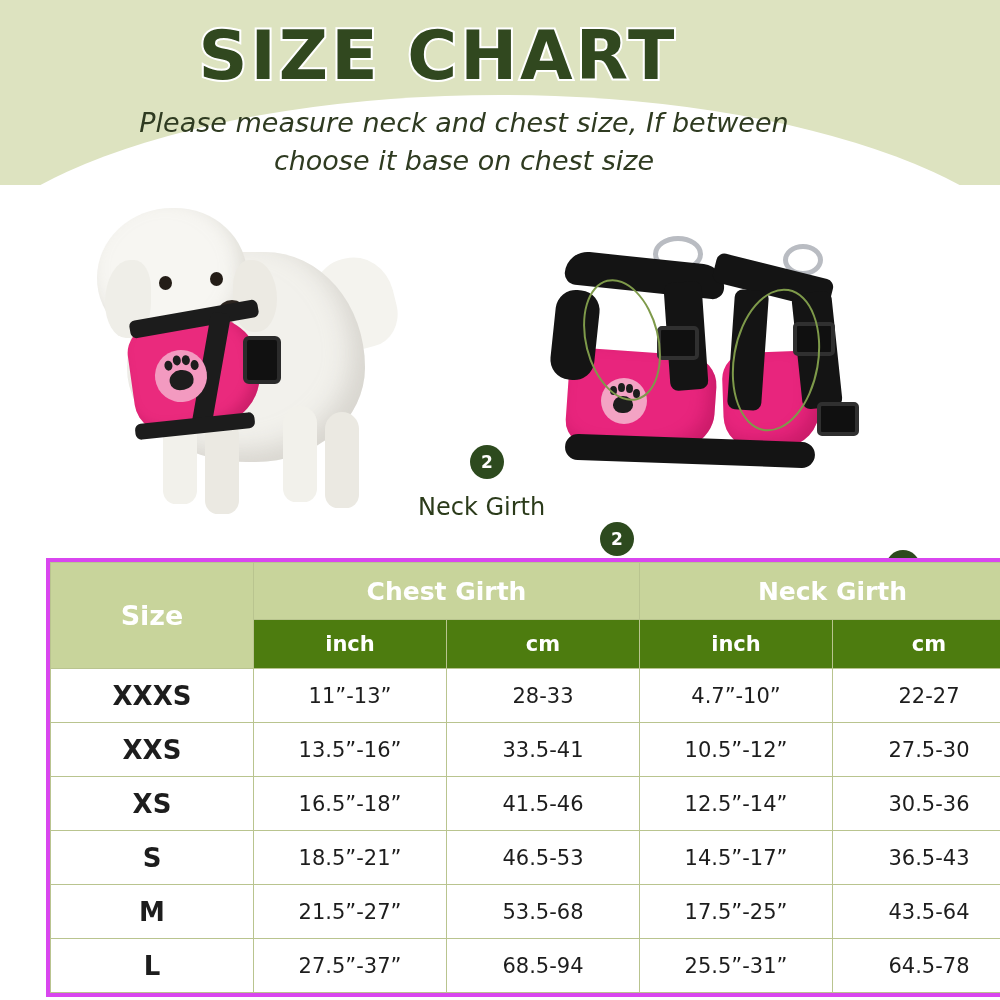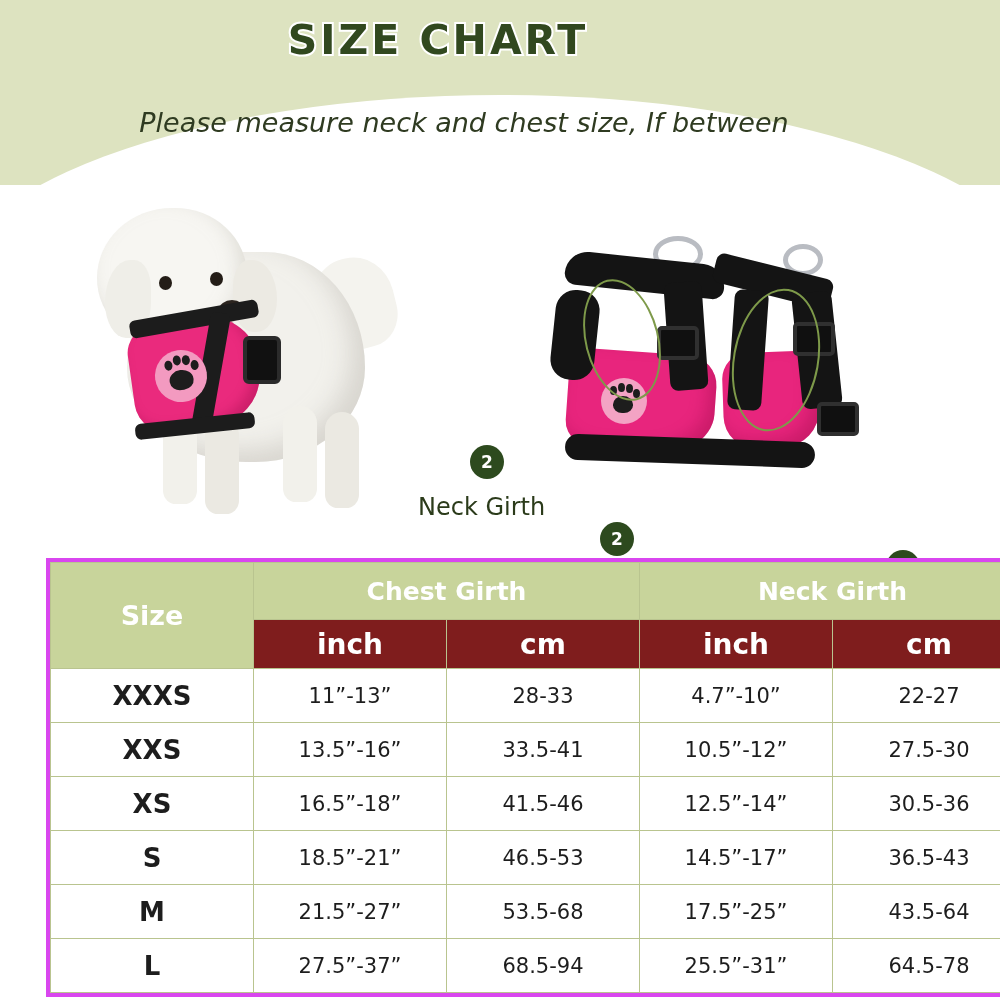--- a/index.html
+++ b/index.html
@@ -47,21 +47,21 @@
     height: 210px;
     background: #cfd8ad;
     border-radius: 50% 50% 0 0 / 100% 100% 0 0;
   }
   .title {
     position: absolute;
     top: 16px;
     left: 0;
     width: 876px;
     text-align: center;
-    font-size: 41px;
+    font-size: 68px;
     font-weight: bold;
     letter-spacing: 3px;
     color: #31481f;
     -webkit-text-stroke: 4px #ffffff;
     paint-order: stroke fill;
     font-family: "DejaVu Sans", sans-serif;
   }
   .subtitle {
     position: absolute;
     top: 104px;
@@ -395,23 +395,23 @@
     height: 54px;
   }
   .hdr-size {
     background: #c8d49b;
     color: #ffffff;
     font-size: 27px;
     font-weight: bold;
     width: 200px;
   }
   .hdr-sub {
-    background: #7f1d1d;
+    background: #4d7c0f;
     color: #ffffff;
-    font-size: 28px;
+    font-size: 21px;
     font-weight: bold;
     height: 46px;
   }
   tbody td {
     height: 51px;
     font-size: 21px;
     color: #1d1d1d;
   }
   tbody td.size-cell {
     font-size: 26px;
@@ -423,20 +423,21 @@
 
 <div class="page">
 
   <div class="header">
     <div class="header-curve2"></div>
     <div class="header-curve"></div>
   </div>
   <div class="title">SIZE CHART</div>
   <div class="subtitle">
     <div>Please measure neck and chest size, If between</div>
+    <div>choose it base on chest size</div>
   </div>
 
   <div class="illustration">
 
     <div class="dog-wrap">
       <div class="dog-tail"></div>
       <div class="dog-body"></div>
       <div class="dog-leg leg1"></div>
       <div class="dog-leg leg2"></div>
       <div class="dog-leg leg3"></div>

